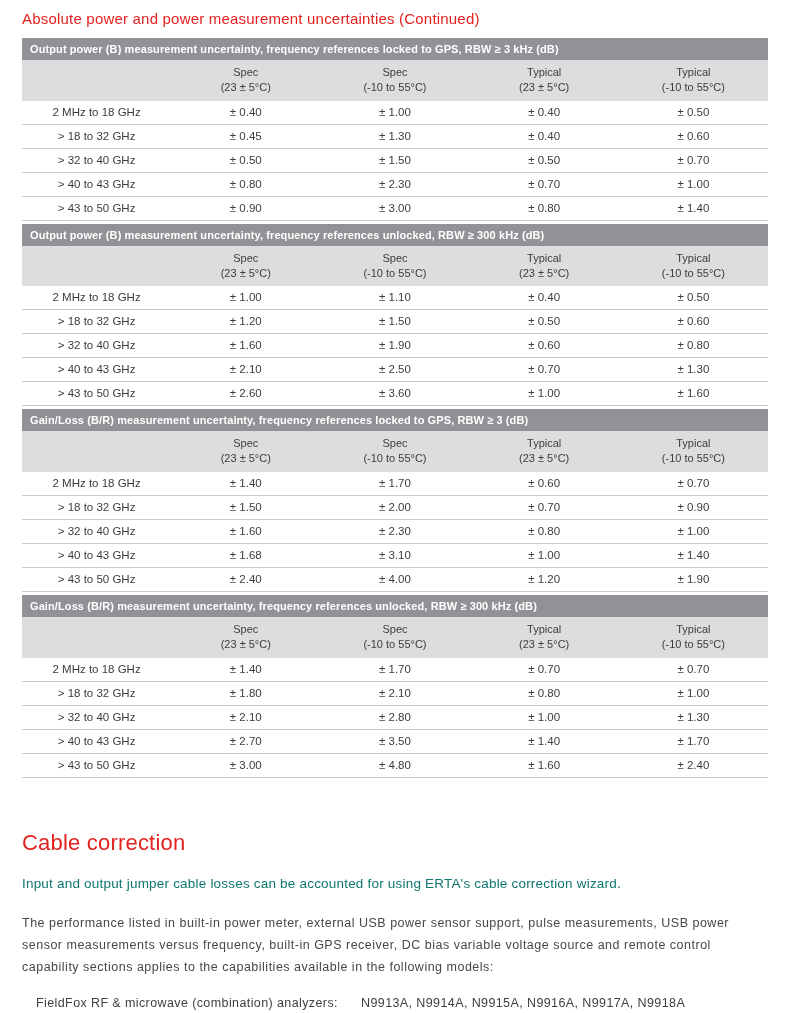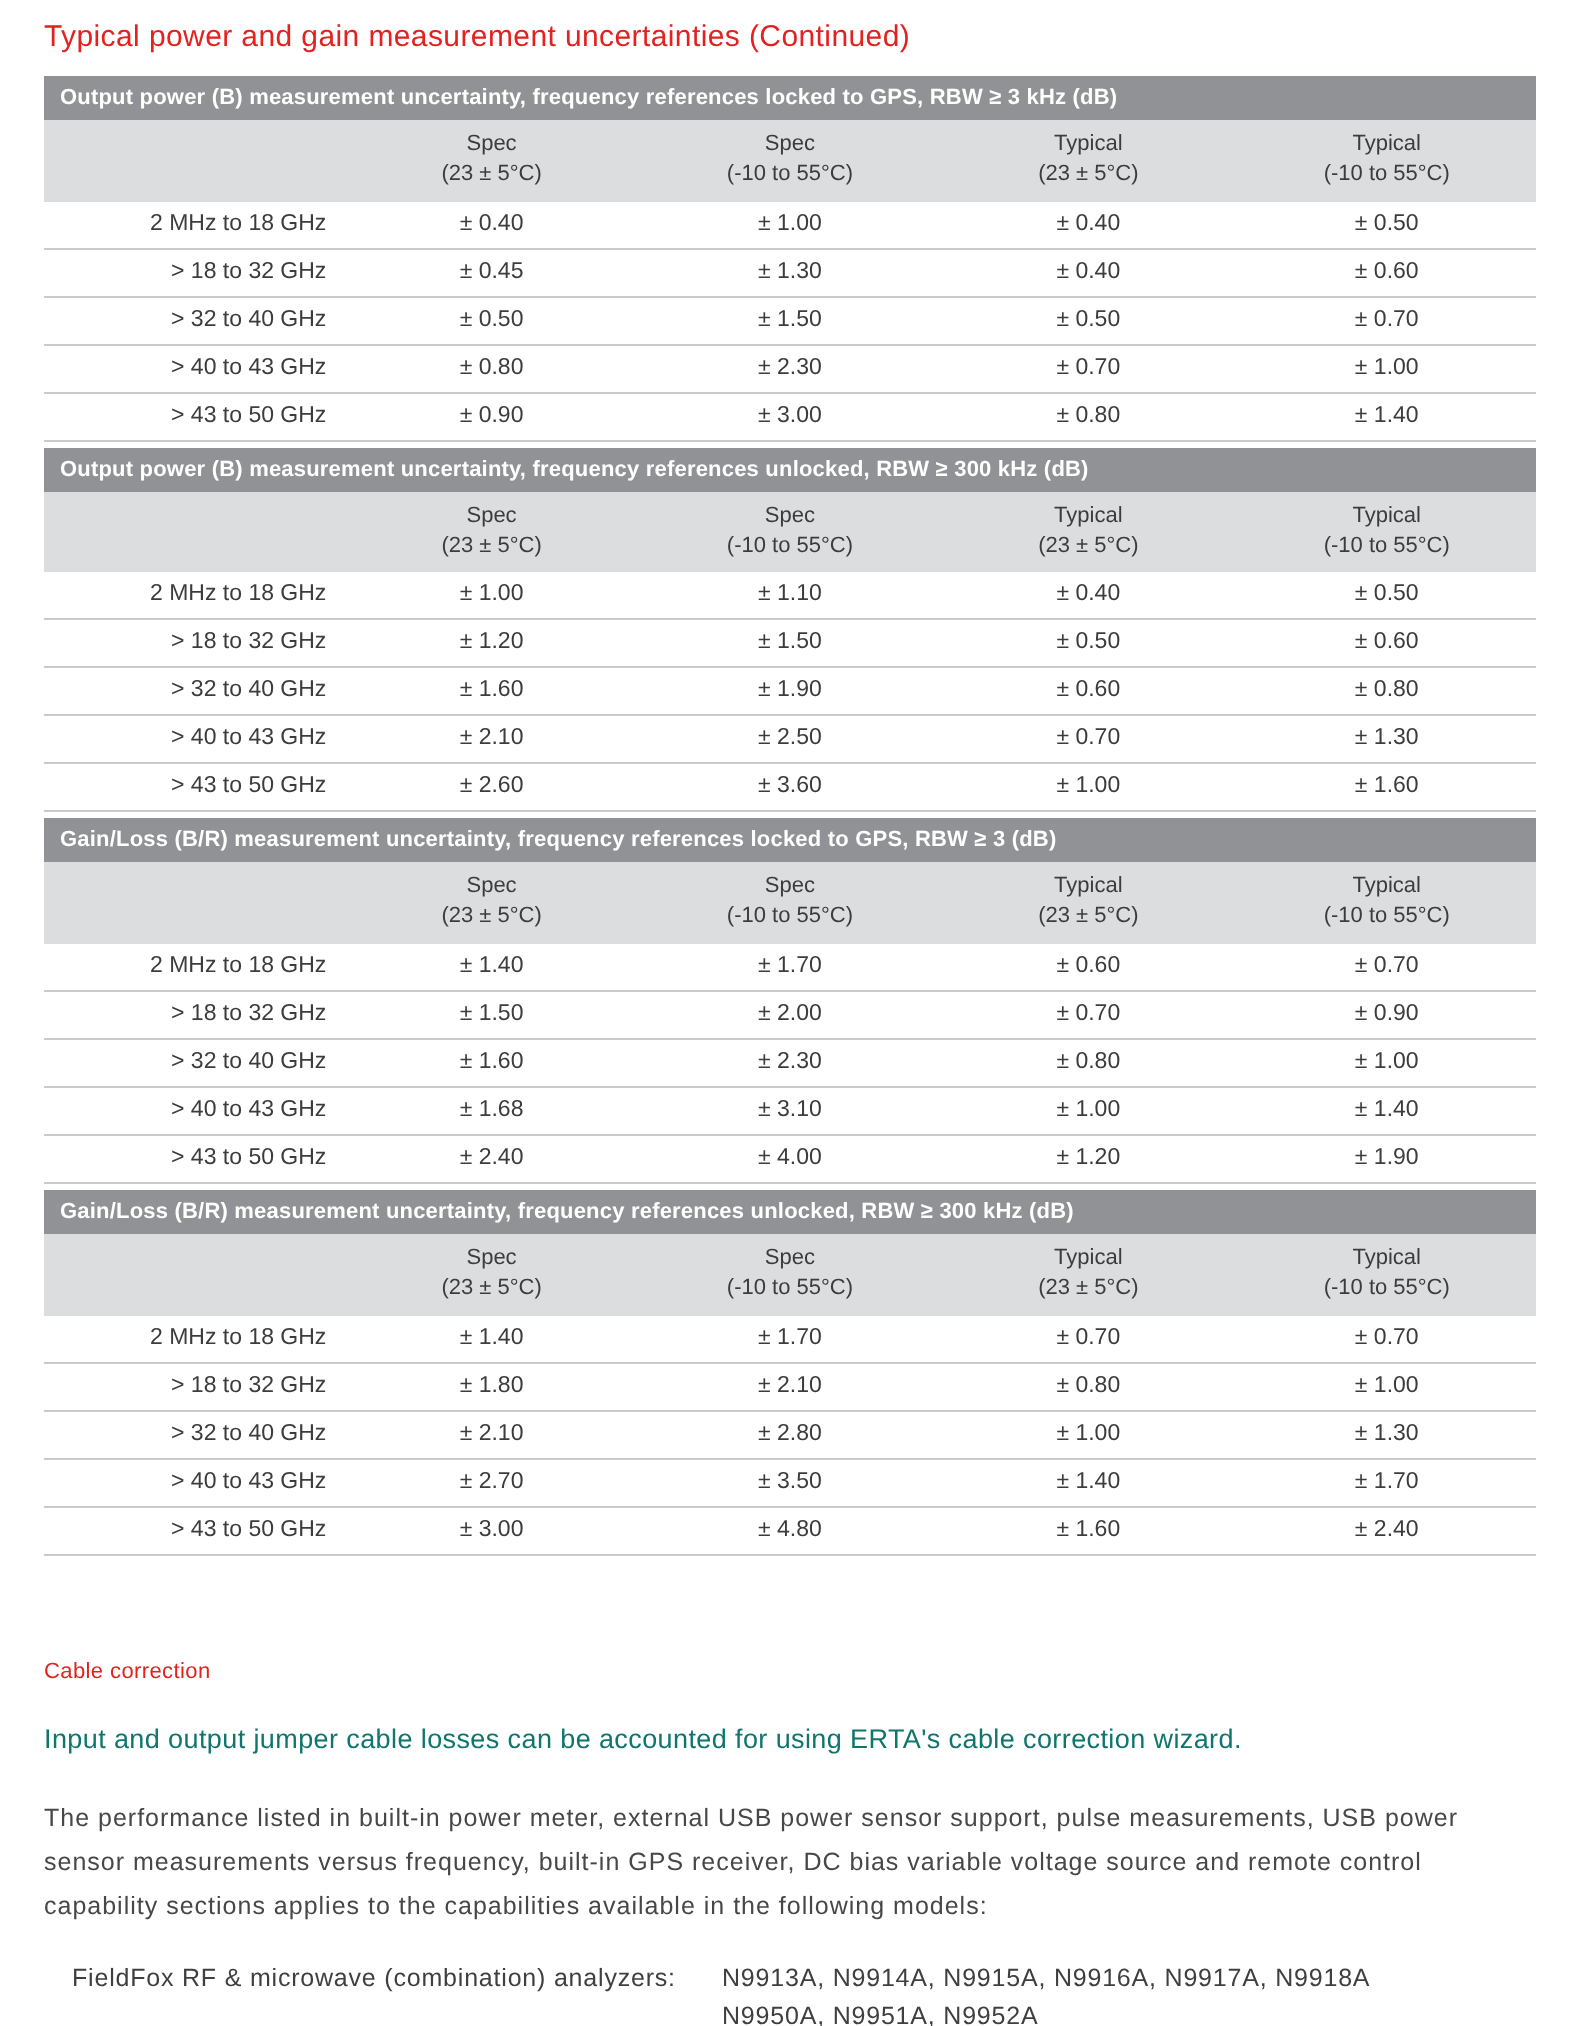--- a/index.html
+++ b/index.html
@@ -36,44 +36,44 @@
     background:var(--colh-bg);
     font-size:11px;font-weight:normal;color:var(--text);
     padding:5px 2px 6px 2px;text-align:center;vertical-align:top;line-height:1.35;
   }
   table.utable tbody td{
     font-size:11.5px;color:var(--text);
     padding:5px 8px 6px 8px;
     border-bottom:1px solid var(--row-border);
     text-align:center;background:#ffffff;
   }
-  table.utable tbody td.rlabel{text-align:right;}
+  table.utable tbody td.rlabel{text-align:center;}
   .section{margin-top:52px;}
   .section-title{
-    color:var(--accent);font-size:11px;font-weight:400;
+    color:var(--accent);font-size:22px;font-weight:400;
     margin:0 0 20px 0;letter-spacing:0.2px;
   }
   .para-lead{
     font-size:13.5px;margin:0 0 22px 0;color:#0f766e;letter-spacing:0.2px;
   }
   .para-note{
     font-size:12.5px;line-height:1.75;margin:0 0 16px 0;
     color:#474747;letter-spacing:0.5px;
   }
   .models{margin-left:14px;font-size:12.5px;color:#3f3f3f;}
   .model-row{display:flex;margin-bottom:4px;letter-spacing:0.4px;}
   .model-label{width:325px;flex:0 0 325px;line-height:1.5;padding-right:10px;}
   .model-values{flex:1;line-height:1.5;}
   .model-line{white-space:nowrap;}
 </style>
 </head>
 <body>
 
 <div class="page">
-  <h1 class="page-title">Typical power and gain measurement uncertainties (Continued)</h1>
+  <h1 class="page-title">Absolute power and power measurement uncertainties (Continued)</h1>
 
   <div id="tables-root">
       <section class="table-block">
         <div class="tbar">Output power (B) measurement uncertainty, frequency references locked to GPS, RBW ≥ 3 kHz (dB)</div>
         <table class="utable">
           <thead>
             <tr>
               <th class="corner"></th>
               <th class="colh">
                 <div class="l1">Spec</div>

